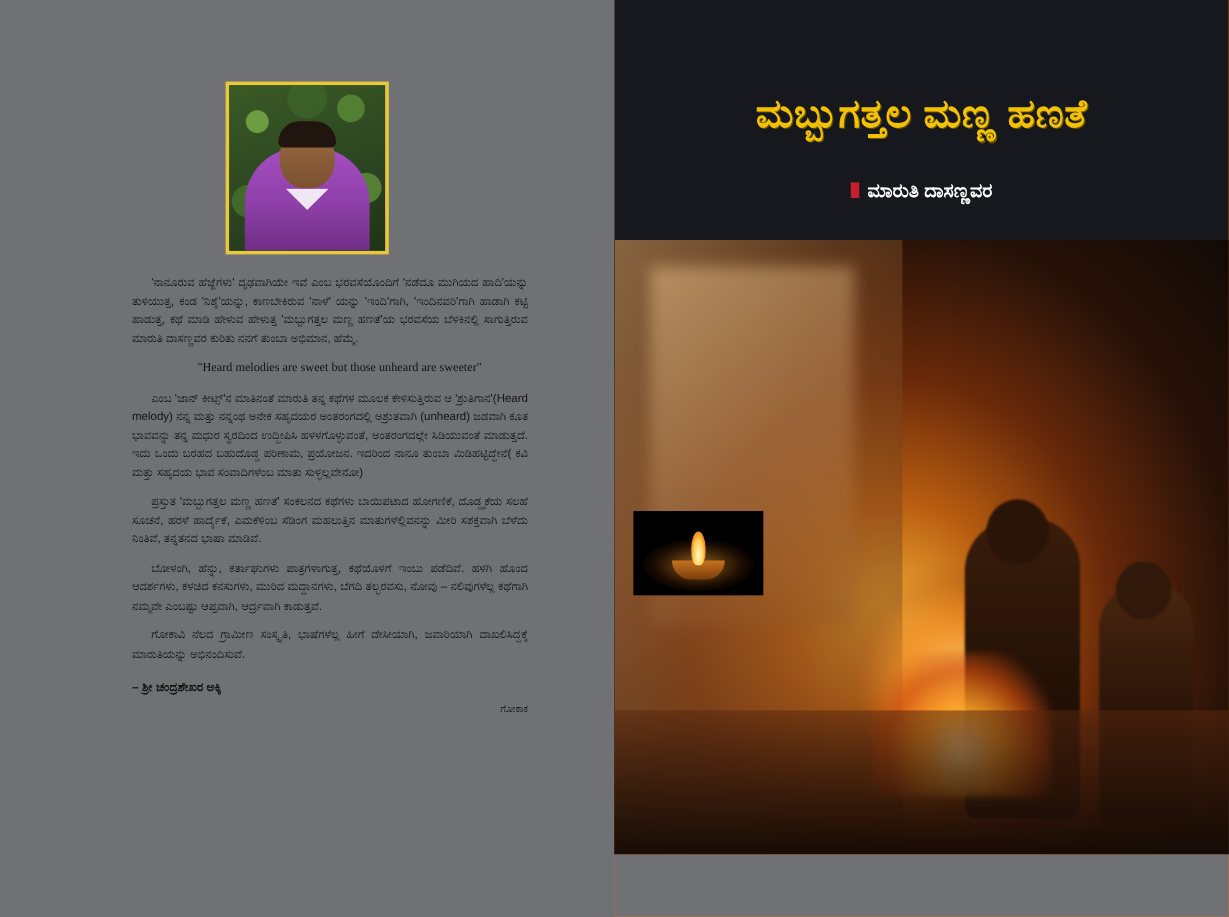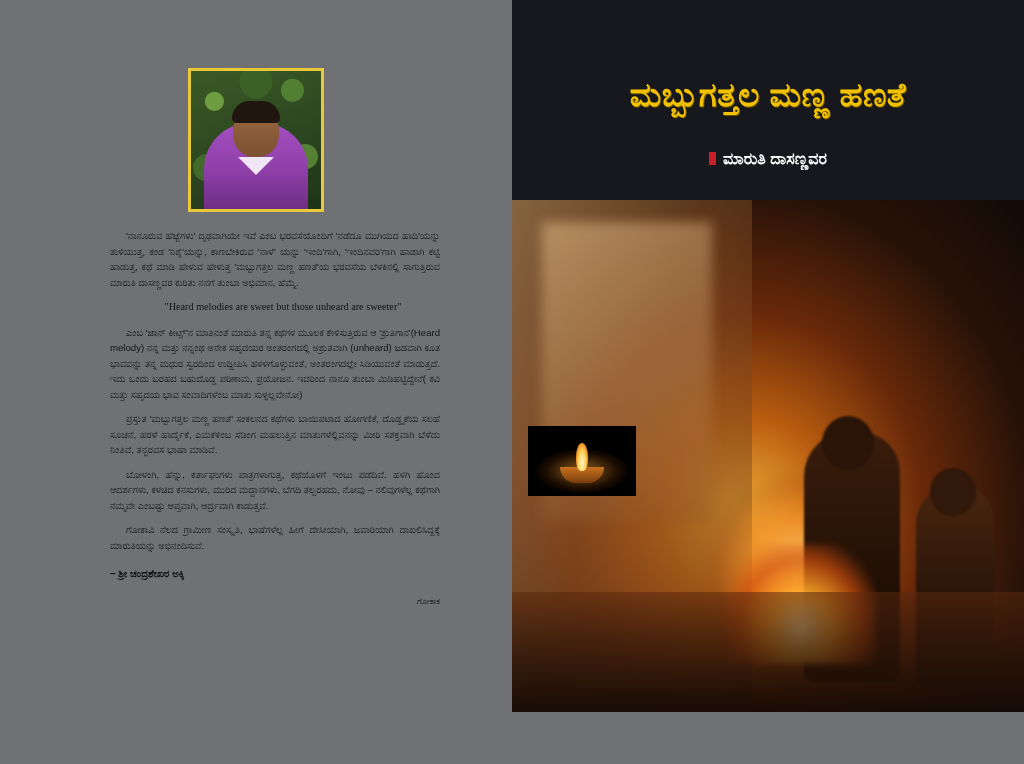--- a/index.html
+++ b/index.html
@@ -115,22 +115,21 @@
   }
   .signature {
     margin-top: 12px;
     text-align: left;
     font-weight: bold;
     font-size: 10px;
   }
   .signature-sub {
     text-align: right;
     font-size: 8.4px;
-    margin-top: 14px;
-    font-family: Liberation Mono, monospace;
+    margin-top: 2px;
   }
 
   
   .front-cover {
     position: absolute;
     left: 512px;
     top: 0;
     width: 596px;
     height: 764px;
     background: #f97316;
@@ -312,22 +311,22 @@
       <div class="photo-person"></div>
       <div class="photo-head"></div>
       <div class="photo-hair"></div>
       <div class="photo-shirt-collar"></div>
     </div>
 
     <div class="back-text">
       <p>'ನಾನೂರುವ ಹೆಜ್ಜೆಗಳು' ದೃಢವಾಗಿಯೇ ಇವೆ ಎಂಬ ಭರವಸೆಯೊಂದಿಗೆ 'ನಡೆದೂ ಮುಗಿಯದ ಹಾದಿ'ಯನ್ನು ತುಳಿಯುತ್ತ, ಕಂಡ 'ನಿಶ್ಶೆ'ಯನ್ನು, ಕಾಣಬೇಕಿರುವ 'ನಾಳೆ' ಯನ್ನು 'ಇಂದಿ'ಗಾಗಿ, 'ಇಂದಿನವರಿ'ಗಾಗಿ ಹಾಡಾಗಿ ಕಟ್ಟಿ ಹಾಡುತ್ತ, ಕಥೆ ಮಾಡಿ ಹೇಳುವ ಹೇಳುತ್ತ 'ಮಬ್ಬುಗತ್ತಲ ಮಣ್ಣ ಹಣತೆ'ಯ ಭರವಸೆಯ ಬೆಳಕಿನಲ್ಲಿ ಸಾಗುತ್ತಿರುವ ಮಾರುತಿ ದಾಸಣ್ಣವರ ಕುರಿತು ನನಗೆ ತುಂಬಾ ಅಭಿಮಾನ, ಹೆಮ್ಮೆ.</p>
       <p class="quote-en">"Heard melodies are sweet but those unheard are sweeter"</p>
       <p>ಎಂಬ 'ಜಾನ್ ಕೀಟ್ಸ್'ನ ಮಾತಿನಂತೆ ಮಾರುತಿ ತನ್ನ ಕಥೆಗಳ ಮೂಲಕ ಕೇಳಿಸುತ್ತಿರುವ ಆ 'ಶ್ರುತಿಗಾನ'(Heard melody) ನನ್ನ ಮತ್ತು ನನ್ನಂಥ ಅನೇಕ ಸಹೃದಯರ ಅಂತರಂಗದಲ್ಲಿ ಅಶ್ರುತವಾಗಿ (unheard) ಜಡವಾಗಿ ಕೂತ ಭಾವವನ್ನು ತನ್ನ ಮಧುರ ಸ್ವರದಿಂದ ಉದ್ದೀಪಿಸಿ ಹಳಳಗೊಳ್ಳುವಂತೆ, ಅಂತರಂಗದಲ್ಲೇ ಸಿಡಿಯುವಂತೆ ಮಾಡುತ್ತದೆ. ಇದು ಒಂದು ಬರಹದ ಬಹುದೊಡ್ಡ ಪರಿಣಾಮ, ಪ್ರಯೋಜನ. ಇದರಿಂದ ನಾನೂ ತುಂಬಾ ಮಿಡಿಹಟ್ಟಿದ್ದೇನೆ( ಕವಿ ಮತ್ತು ಸಹೃದಯ ಭಾವ ಸಂವಾದಿಗಳೆಂಬ ಮಾತು ಸುಳ್ಳಲ್ಲವೇನೋ)</p>
-      <p>ಪ್ರಸ್ತುತ 'ಮಬ್ಬುಗತ್ತಲ ಮಣ್ಣ ಹಣತೆ' ಸಂಕಲನದ ಕಥೆಗಳು ಬಾಯಿಪಟಾದ ಹೋಗಣಿಕೆ, ದೊಡ್ಡೃಕೆಯ ಸಲಹೆ ಸೂಚನೆ, ಹರಳೆ ಹಾರ್ದೈಕೆ, ಎಮಕೆಳಿಂಬ ಸೆಡಿಂಗ ಮಹಲುತ್ತಿನ ಮಾತುಗಳೆಲ್ಲಿವನನ್ನು ಮೀರಿ ಸಶಕ್ತವಾಗಿ ಬೆಳೆದು ನಿಂತಿವೆ, ತನ್ಭರವಸ ಭಾಷಾ ಮಾಡಿವೆ.</p>
-      <p>ಬೋಳಂಗಿ, ಹೆನ್ನು, ಕರ್ತಾಘುಗಳು ಪಾತ್ರಗಳಾಗುತ್ತ, ಕಥೆಯೊಳಗೆ ಇಂಬು ಪಡೆದಿವೆ. ಹಳಗಿ ಹೊಂದ ಆದರ್ಶಗಳು, ಕಳಚಿದ ಕನಸುಗಳು, ಮುರಿದ ಮದ್ದಾನಗಳು, ಬೆಗದಿ ತಲ್ಬರಹದು, ನೋವು – ನಲಿವುಗಳೆಲ್ಲ ಕಥೆಗಾಗಿ ನಮ್ಮವೇ ಎಂಬಷ್ಟು ಆಪ್ತವಾಗಿ, ಆರ್ದ್ರವಾಗಿ ಕಾಡುತ್ತವೆ.</p>
+      <p>ಪ್ರಸ್ತುತ 'ಮಬ್ಬುಗತ್ತಲ ಮಣ್ಣ ಹಣತೆ' ಸಂಕಲನದ ಕಥೆಗಳು ಬಾಯಿಪಟಾದ ಹೋಗಣಿಕೆ, ದೊಡ್ಡೃಕೆಯ ಸಲಹೆ ಸೂಚನೆ, ಹರಳೆ ಹಾರ್ದೈಕೆ, ಎಮಕೆಳಿಂಬ ಸೆಡಿಂಗ ಮಹಲುತ್ತಿನ ಮಾತುಗಳೆಲ್ಲಿವನನ್ನು ಮೀರಿ ಸಶಕ್ತವಾಗಿ ಬೆಳೆದು ನಿಂತಿವೆ, ತನ್ನತನದ ಭಾಷಾ ಮಾಡಿವೆ.</p>
+      <p>ಬೋಳಂಗಿ, ಹೆನ್ನು, ಕರ್ತಾಘುಗಳು ಪಾತ್ರಗಳಾಗುತ್ತ, ಕಥೆಯೊಳಗೆ ಇಂಬು ಪಡೆದಿವೆ. ಹಳಗಿ ಹೊಂದ ಆದರ್ಶಗಳು, ಕಳಚಿದ ಕನಸುಗಳು, ಮುರಿದ ಮದ್ದಾನಗಳು, ಬೆಗದಿ ತಲ್ಭರವಸು, ನೋವು – ನಲಿವುಗಳೆಲ್ಲ ಕಥೆಗಾಗಿ ನಮ್ಮವೇ ಎಂಬಷ್ಟು ಆಪ್ತವಾಗಿ, ಆರ್ದ್ರವಾಗಿ ಕಾಡುತ್ತವೆ.</p>
       <p>ಗೋಕಾವಿ ನೆಲದ ಗ್ರಾಮೀಣ ಸಂಸ್ಕೃತಿ, ಭಾಷೆಗಳೆಲ್ಲ ಹೀಗೆ ದೇಸೀಯಾಗಿ, ಜವಾರಿಯಾಗಿ ದಾಖಲಿಸಿದ್ದಕ್ಕೆ ಮಾರುತಿಯನ್ನು ಅಭಿನಂದಿಸುವೆ.</p>
       <div class="signature">– ಶ್ರೀ ಚಂದ್ರಶೇಖರ ಅಕ್ಕಿ</div>
       <div class="signature-sub">ಗೋಕಾಕ</div>
     </div>
   </div>
 
   <div class="front-cover">
 
     <div class="front-header">
       <div class="book-title">ಮಬ್ಬುಗತ್ತಲ ಮಣ್ಣ ಹಣತೆ</div>

